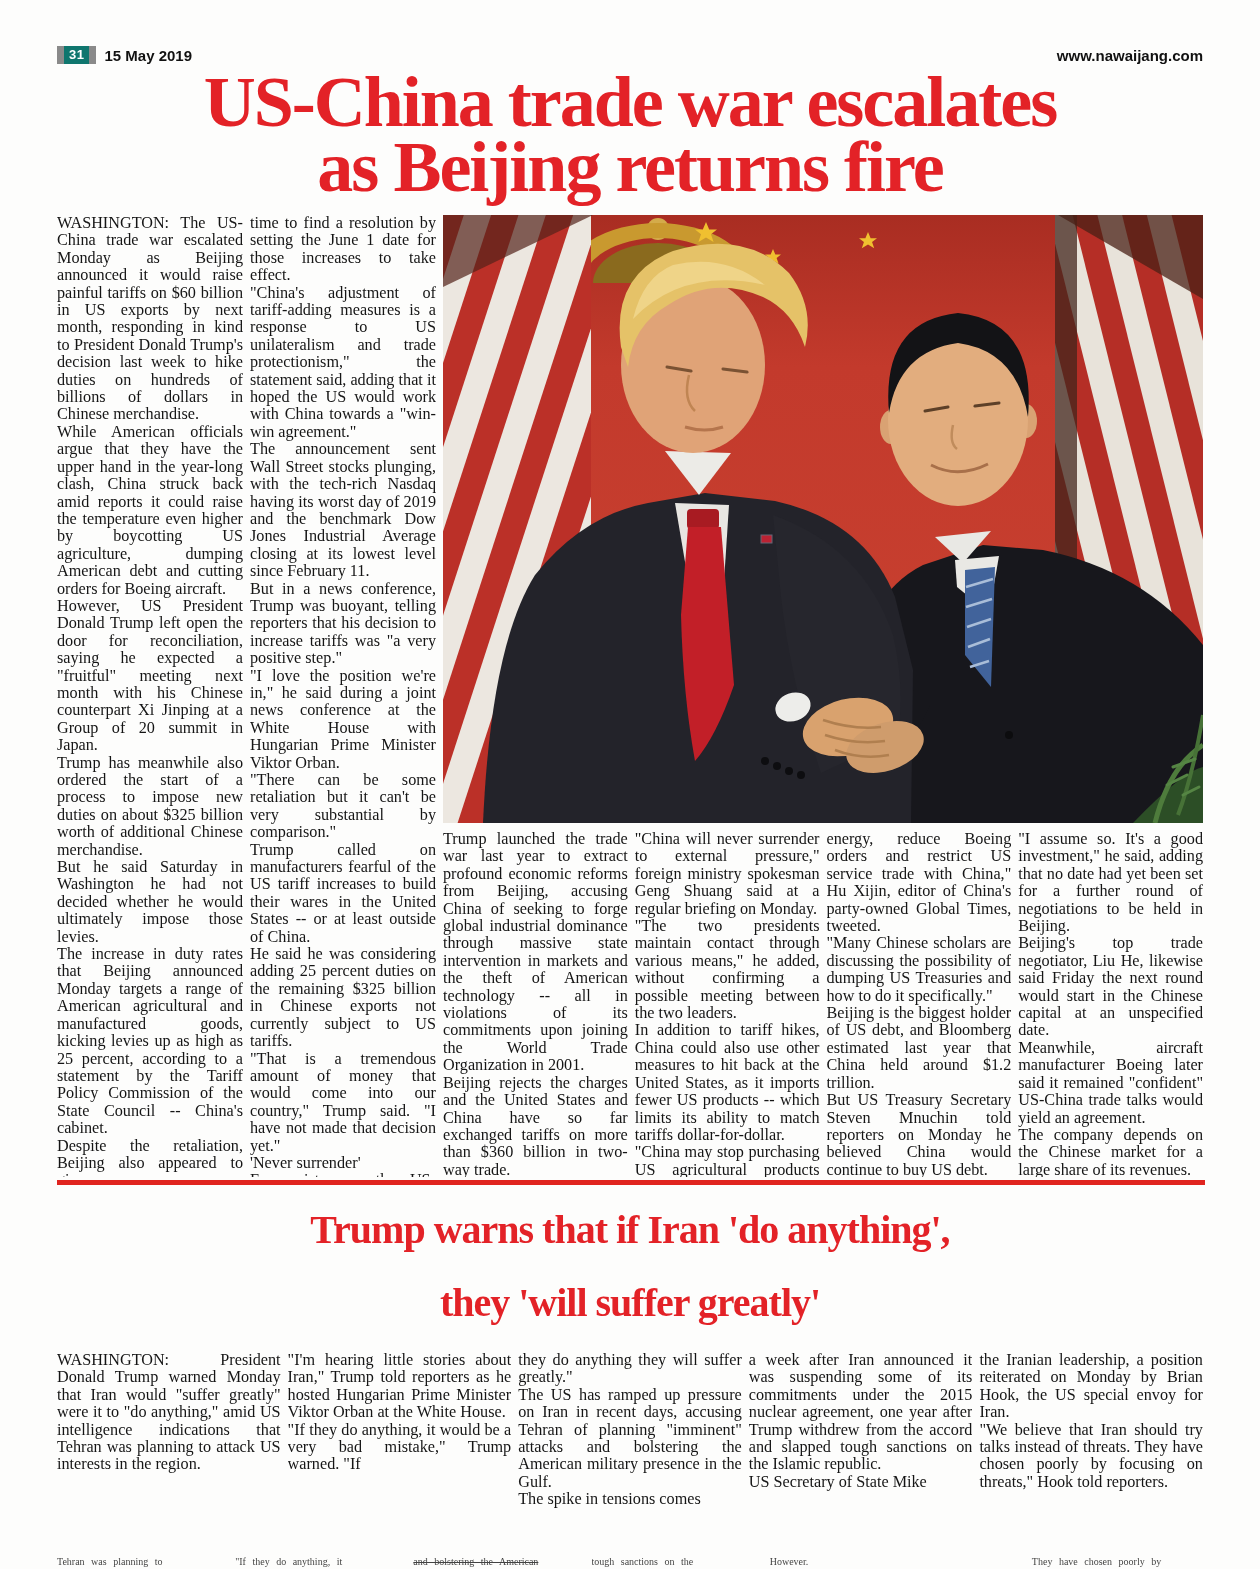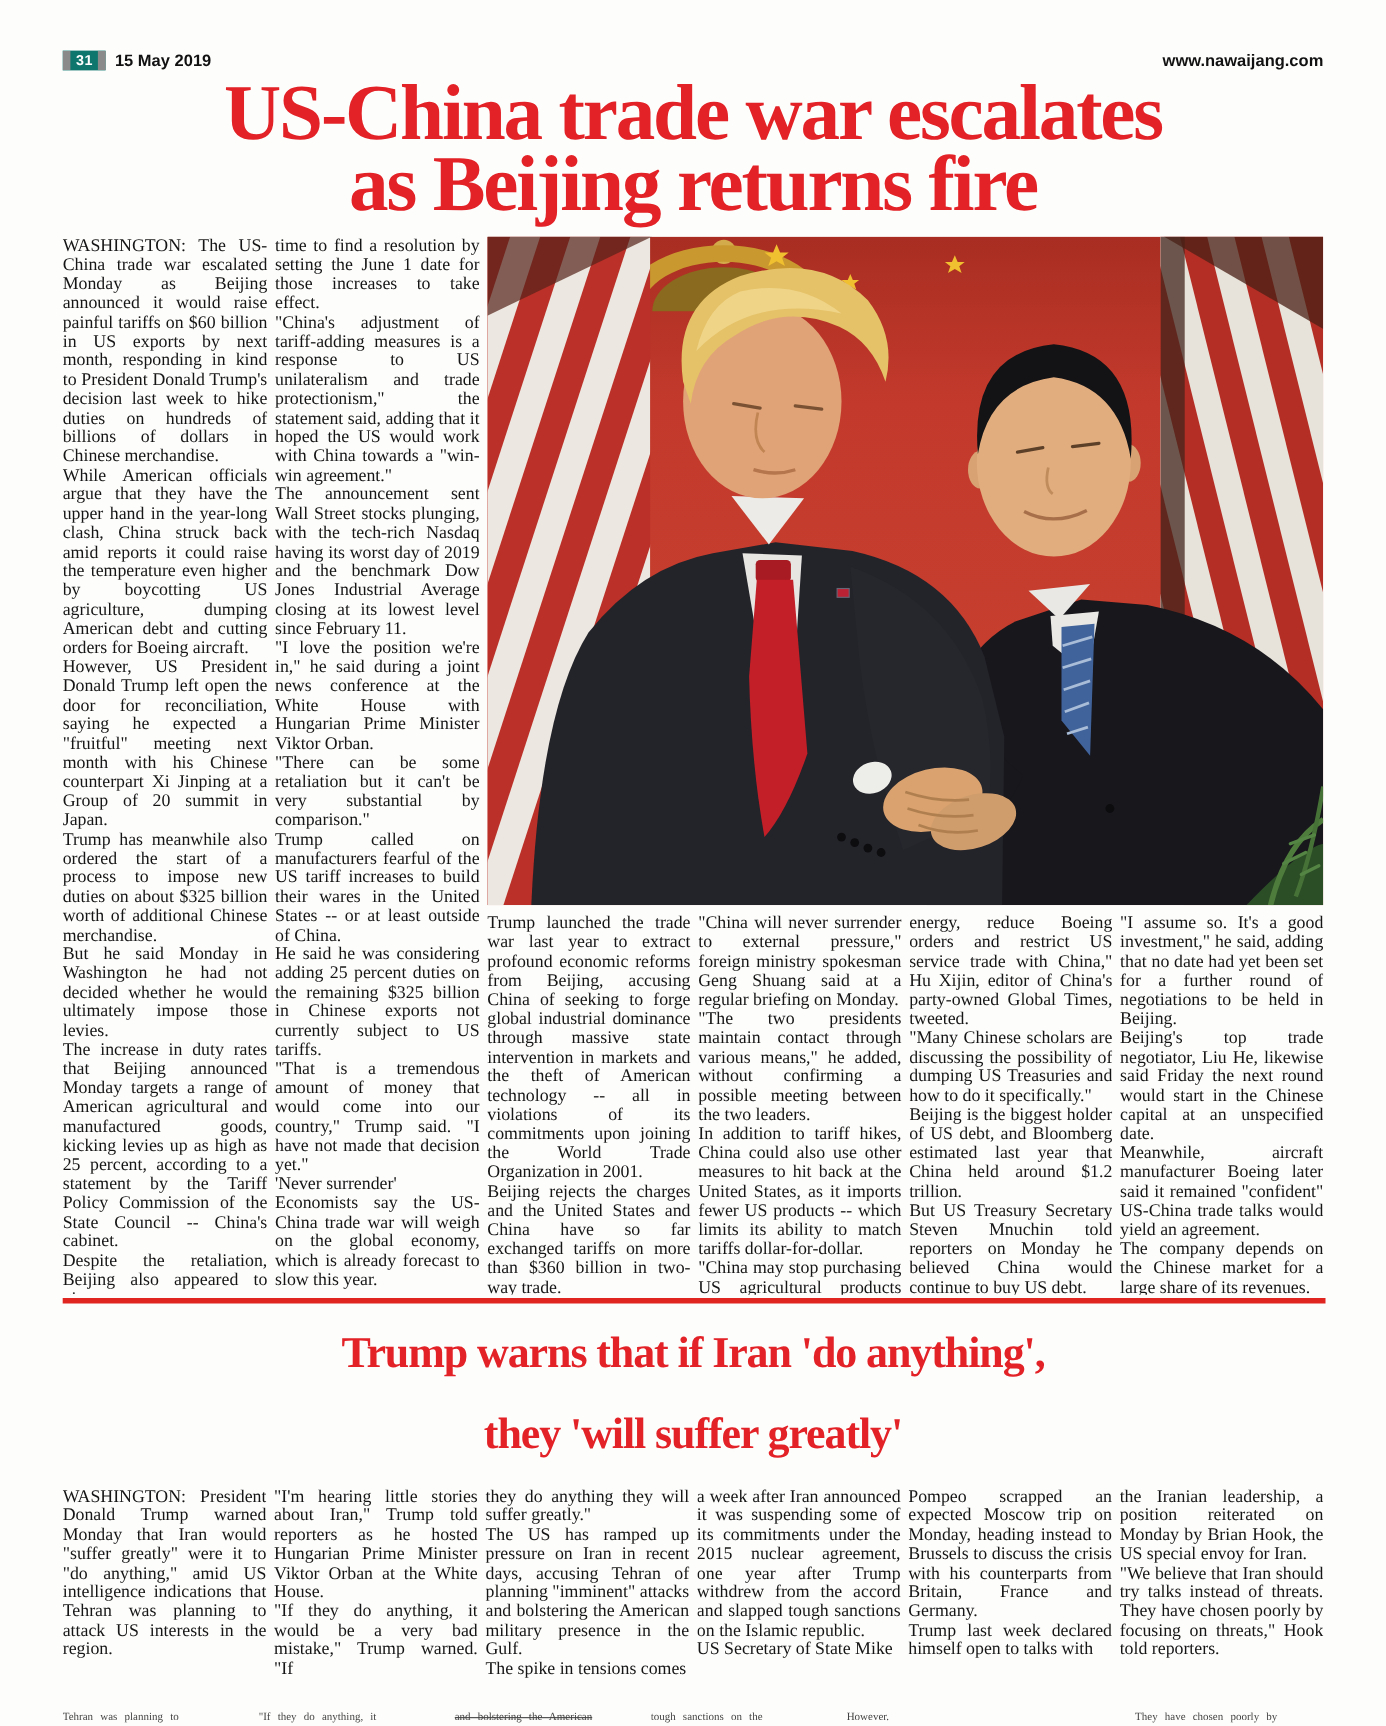--- a/index.html
+++ b/index.html
@@ -63,28 +63,29 @@
   <div>US-China trade war escalates</div>
   <div>as Beijing returns fire</div>
 </div>
 
 <div class="main1">
   <div class="colA">
       <p class="para">WASHINGTON: The US-China trade war escalated Monday as Beijing announced it would raise painful tariffs on $60 billion in US exports by next month, responding in kind to President Donald Trump's decision last week to hike duties on hundreds of billions of dollars in Chinese merchandise.</p>
       <p class="para">While American officials argue that they have the upper hand in the year-long clash, China struck back amid reports it could raise the temperature even higher by boycotting US agriculture, dumping American debt and cutting orders for Boeing aircraft.</p>
       <p class="para">However, US President Donald Trump left open the door for reconciliation, saying he expected a "fruitful" meeting next month with his Chinese counterpart Xi Jinping at a Group of 20 summit in Japan.</p>
       <p class="para">Trump has meanwhile also ordered the start of a process to impose new duties on about $325 billion worth of additional Chinese merchandise.</p>
-      <p class="para">But he said Monday in Washington he had not decided whether he would ultimately impose those levies.</p>
+      <p class="para">But he said Saturday in Washington he had not decided whether he would ultimately impose those levies.</p>
       <p class="para">The increase in duty rates that Beijing announced Monday targets a range of American agricultural and manufactured goods, kicking levies up as high as 25 percent, according to a statement by the Tariff Policy Commission of the State Council -- China's cabinet.</p>
       <p class="para">Despite the retaliation, Beijing also appeared to give</p>
     </div>
   <div class="colA">
       <p class="para">time to find a resolution by setting the June 1 date for those increases to take effect.</p>
       <p class="para">"China's adjustment of tariff-adding measures is a response to US unilateralism and trade protectionism," the statement said, adding that it hoped the US would work with China towards a "win-win agreement."</p>
       <p class="para">The announcement sent Wall Street stocks plunging, with the tech-rich Nasdaq having its worst day of 2019 and the benchmark Dow Jones Industrial Average closing at its lowest level since February 11.</p>
+      <p class="para">But in a news conference, Trump was buoyant, telling reporters that his decision to increase tariffs was "a very positive step."</p>
       <p class="para">"I love the position we're in," he said during a joint news conference at the White House with Hungarian Prime Minister Viktor Orban.</p>
       <p class="para">"There can be some retaliation but it can't be very substantial by comparison."</p>
       <p class="para">Trump called on manufacturers fearful of the US tariff increases to build their wares in the United States -- or at least outside of China.</p>
       <p class="para">He said he was considering adding 25 percent duties on the remaining $325 billion in Chinese exports not currently subject to US tariffs.</p>
       <p class="para">"That is a tremendous amount of money that would come into our country," Trump said. "I have not made that decision yet."</p>
       <p class="para">'Never surrender'</p>
       <p class="para">Economists say the US-China trade war will weigh on the global economy, which is already forecast to slow this year.</p>
     </div>
   <div class="right1">
     <div class="photo" role="img" aria-label="US President Donald Trump shakes hands with Chinese President Xi Jinping in front of Chinese and US flags">
@@ -266,24 +267,20 @@
   <div class="colC">
       <p class="para">they do anything they will suffer greatly."</p>
       <p class="para">The US has ramped up pressure on Iran in recent days, accusing Tehran of planning "imminent" attacks and bolstering the American military presence in the Gulf.</p>
       <p class="para">The spike in tensions comes</p>
     </div>
   <div class="colC">
       <p class="para">a week after Iran announced it was suspending some of its commitments under the 2015 nuclear agreement, one year after Trump withdrew from the accord and slapped tough sanctions on the Islamic republic.</p>
       <p class="para">US Secretary of State Mike</p>
     </div>
   <div class="colC">
-      <p class="para">Pompeo scrapped an expected Moscow trip on Monday, heading instead to Brussels to discuss the crisis with his counterparts from Britain, France and Germany.</p>
-      <p class="para">Trump last week declared himself open to talks with</p>
-    </div>
-  <div class="colC">
       <p class="para">the Iranian leadership, a position reiterated on Monday by Brian Hook, the US special envoy for Iran.</p>
       <p class="para">"We believe that Iran should try talks instead of threats. They have chosen poorly by focusing on threats," Hook told reporters.</p>
     </div>
 </div>
 
 <div class="cutoff">
   <div class="cut">Tehran was planning to</div>
   <div class="cut">"If they do anything, it</div>
   <div class="cut struck">and bolstering the American</div>
   <div class="cut">tough sanctions on the</div>

